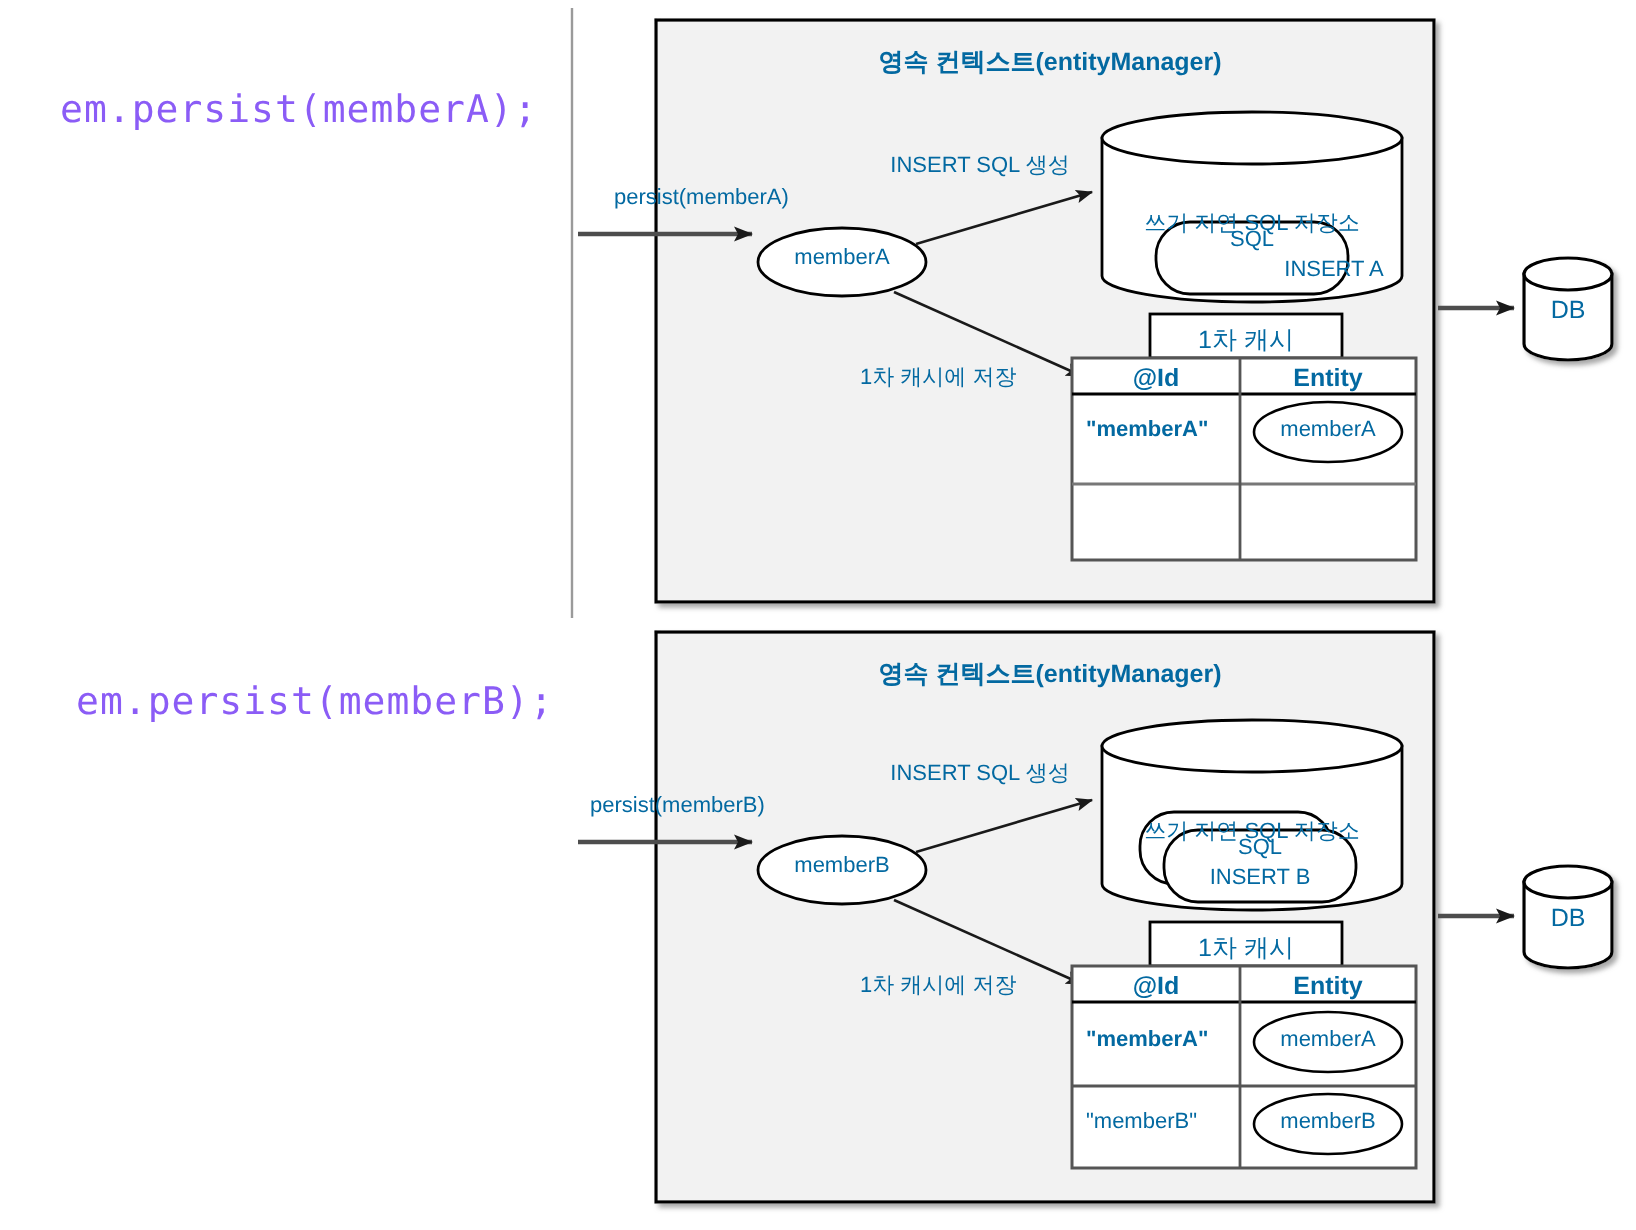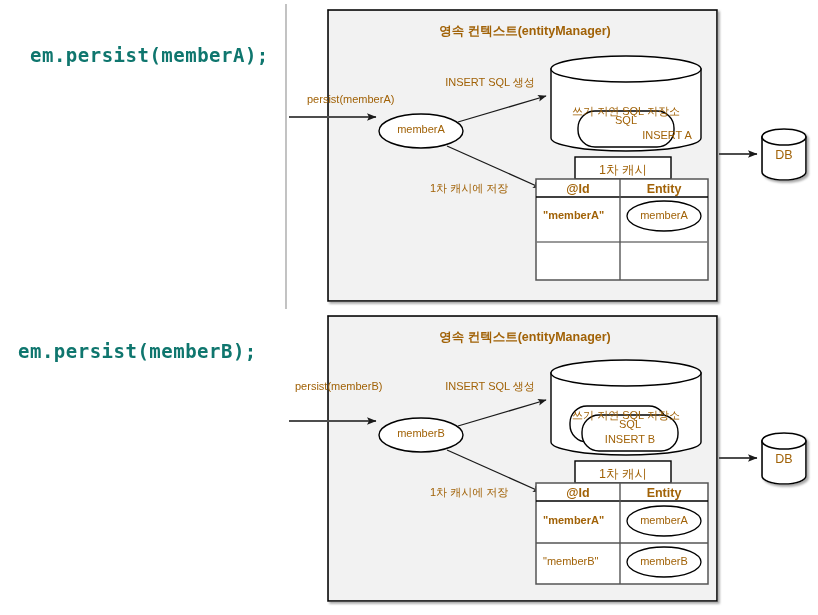--- a/index.html
+++ b/index.html
@@ -7,30 +7,30 @@
     width:818px;height:615px;position:relative;overflow:hidden;
     font-family:"Liberation Sans","DejaVu Sans",sans-serif;
     color:#000;
   }
   .stage{position:absolute;left:0;top:0;width:818px;height:615px;}
   .svg-layer{position:absolute;left:0;top:0;width:818px;height:615px;}
 
   .code-label{
     position:absolute;
     font-family:"DejaVu Sans Mono","Liberation Mono",monospace;
-    font-weight:bold;
+    font-weight:normal;
     font-size:19px;
     letter-spacing:0.5px;
     white-space:nowrap;
-    color:#0f766e;
+    color:#8b5cf6;
   }
   #code-a{left:30px;top:44px;}
-  #code-b{left:18px;top:340px;}
+  #code-b{left:38px;top:340px;}
 
-  .txt{position:absolute;white-space:nowrap;color:#a16207;}
+  .txt{position:absolute;white-space:nowrap;color:#0369a1;}
   .txt.sm{font-size:12.5px;}
   .txt.md{font-size:11px;}
   .txt.bold{font-weight:bold;}
   .center{transform:translateX(-50%);}
 </style>
 </head>
 <body>
 
 <div class="stage">
 
@@ -144,21 +144,21 @@
 
   <div class="txt md bold" style="left:543px;top:209px;">"memberA"</div>
   <div class="txt md center" style="left:664px;top:209px;">memberA</div>
 
   <div class="txt sm center" style="left:784px;top:148px;">DB</div>
 
   <div class="code-label" id="code-b">em.persist(memberB);</div>
 
   <div class="txt sm bold center" style="left:525px;top:329px;">영속 컨텍스트(entityManager)</div>
 
-  <div class="txt md" style="left:295px;top:380px;">persist(memberB)</div>
+  <div class="txt md" style="left:295px;top:397px;">persist(memberB)</div>
 
   <div class="txt md center" style="left:421px;top:427px;">memberB</div>
 
   <div class="txt md center" style="left:490px;top:379px;">INSERT SQL 생성</div>
 
   <div class="txt md" style="left:430px;top:485px;">1차 캐시에 저장</div>
 
   <div class="txt md center" style="left:626px;top:408px;">쓰기 지연 SQL 저장소</div>
 
   <div class="txt md center" style="left:630px;top:418px;">SQL</div>

